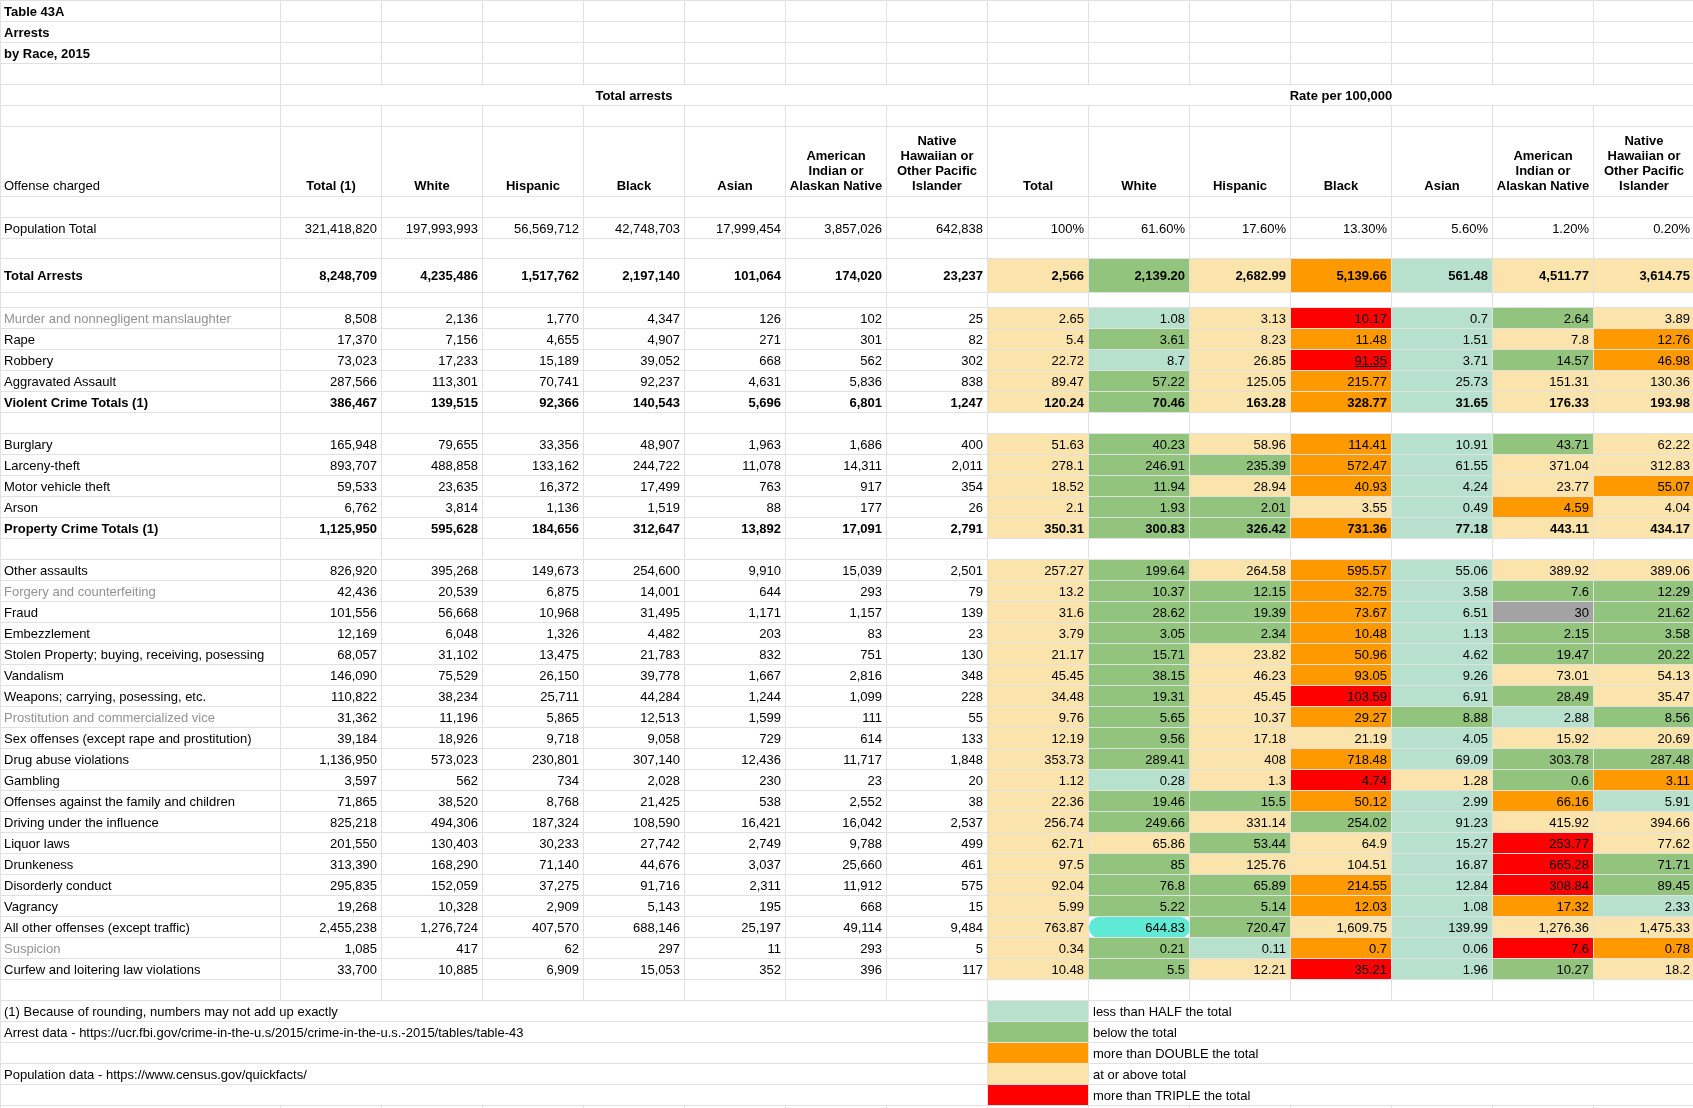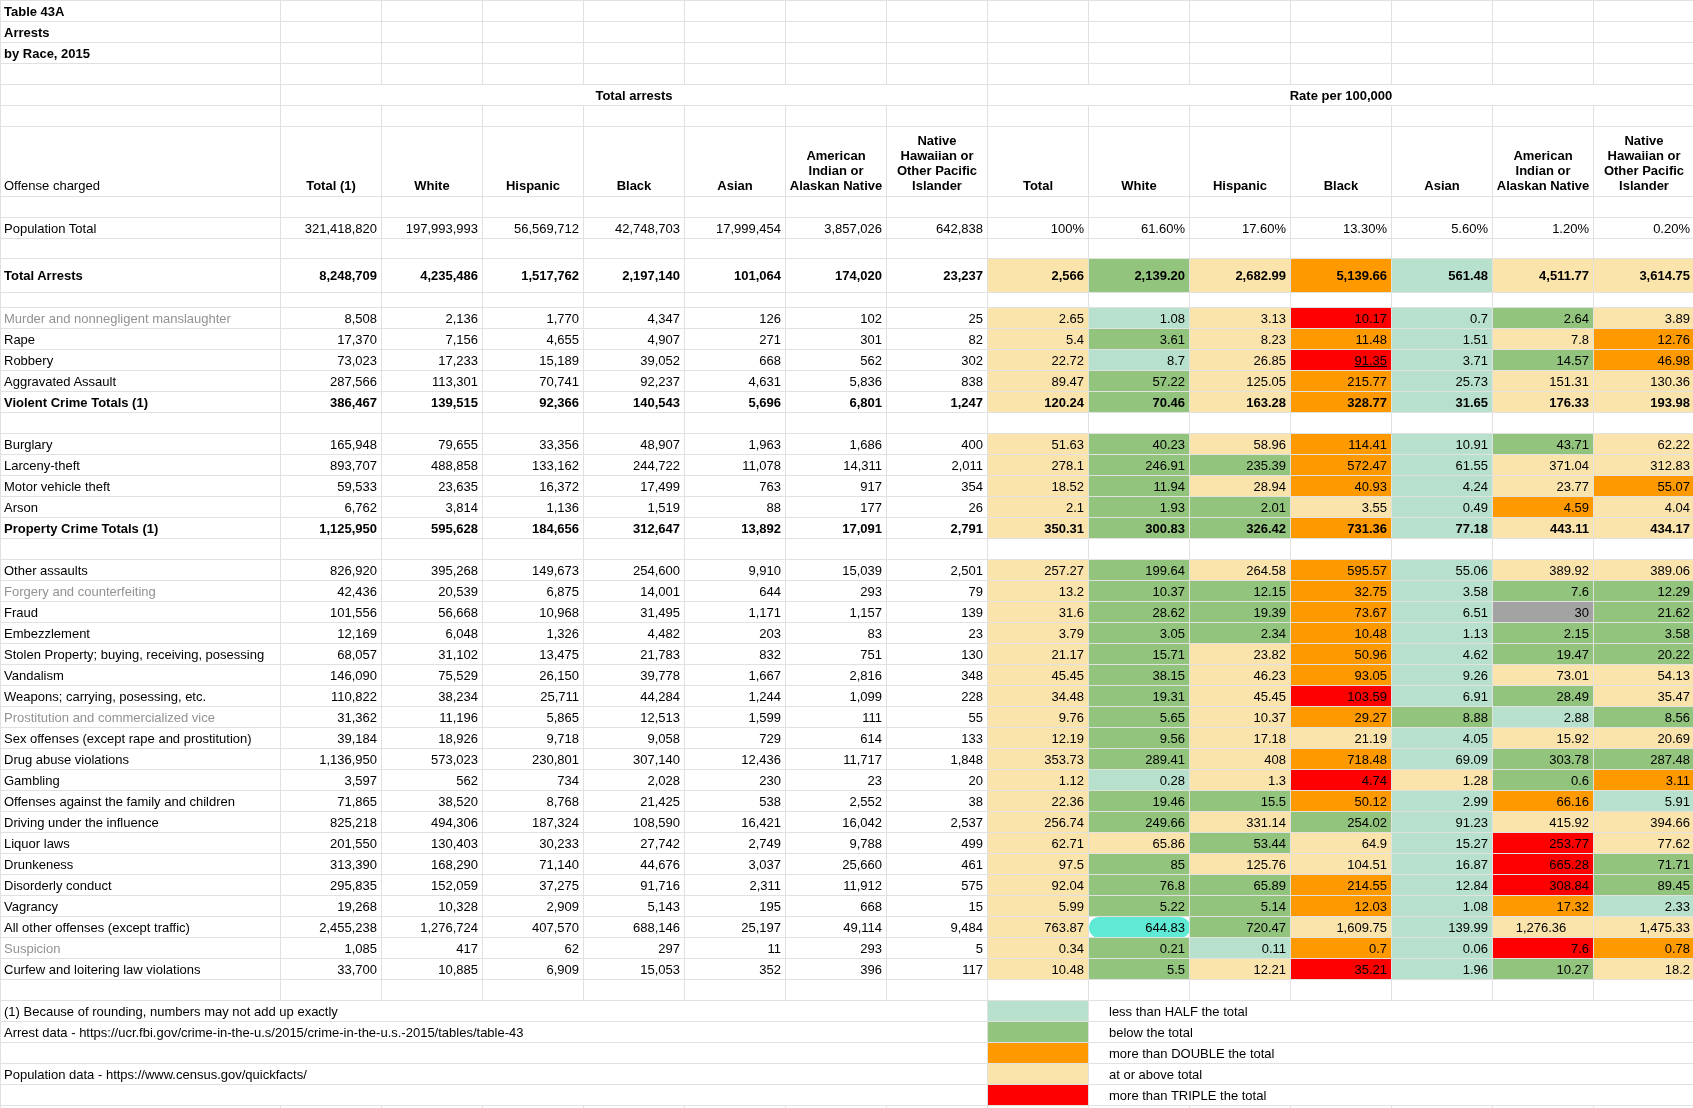--- a/index.html
+++ b/index.html
@@ -17,21 +17,21 @@
   .b{font-weight:bold;}
   .mut{color:#929292;}
   .sec{text-align:center;font-weight:bold;}
   tr.hdr td{height:70px;vertical-align:bottom;white-space:normal;}
   .ch{text-align:center;font-weight:bold;line-height:15px;padding:0 2px 3px 2px;}
   .oc{vertical-align:bottom;padding-bottom:3px;padding-left:3px;text-align:left;}
   tr.tall td{height:34px;}
   tr.popgap td{height:20px;}
   tr.tagap td{height:15px;}
   .fn{padding-left:3px;text-align:left;}
-  .ll{padding-left:20px;text-align:left;}
+  .ll{padding-left:4px;text-align:left;}
 </style>
 </head>
 <body>
 
 <table id="sheet">
   <colgroup id="cols">
       <col style="width: 280px;">
       <col style="width: 101px;">
       <col style="width: 101px;">
       <col style="width: 101px;">
@@ -740,21 +740,21 @@
         <td class="num">407,570</td>
         <td class="num">688,146</td>
         <td class="num">25,197</td>
         <td class="num">49,114</td>
         <td class="num">9,484</td>
         <td class="num" style="background: rgb(250, 228, 172);">763.87</td>
         <td class="num" style="background: #5eead4; border-radius: 10px;">644.83</td>
         <td class="num" style="background: rgb(147, 196, 125);">720.47</td>
         <td class="num" style="background: rgb(250, 228, 172);">1,609.75</td>
         <td class="num" style="background: rgb(183, 225, 205);">139.99</td>
-        <td class="num" style="background: rgb(250, 228, 172); text-align: center;">1,276.36</td>
+        <td class="num" style="background: rgb(250, 228, 172);">1,276.36</td>
         <td class="num" style="background: rgb(250, 228, 172);">1,475.33</td>
       </tr>
       <tr>
         <td class="lab mut">Suspicion</td>
         <td class="num">1,085</td>
         <td class="num">417</td>
         <td class="num">62</td>
         <td class="num">297</td>
         <td class="num">11</td>
         <td class="num">293</td>

